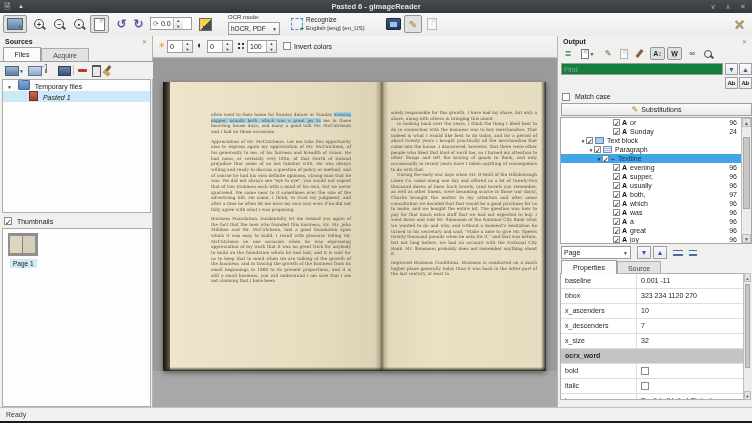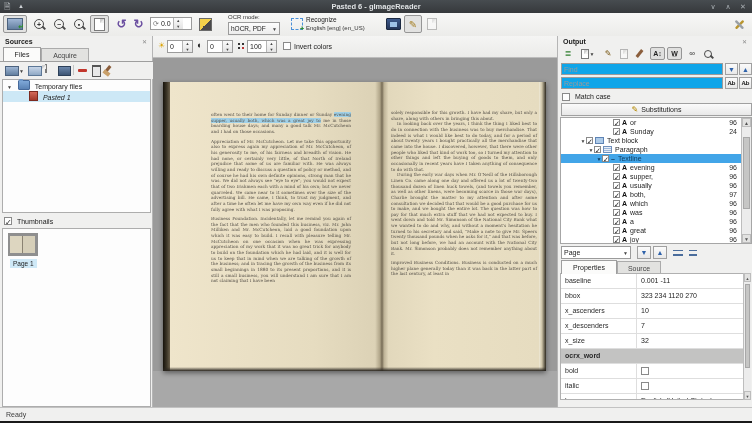--- a/index.html
+++ b/index.html
@@ -36,21 +36,21 @@
   .combo .arrow{margin-left:auto;font-size:5px;color:#444;padding-left:3px;}
   
   .cb{width:8px;height:8px;background:#fff;border:1px solid #8a8a8a;box-sizing:border-box;
       display:inline-block;position:relative;}
   .cb.chk::after{content:"✓";position:absolute;left:0px;top:-1.5px;font-size:8px;color:#1a1a1a;}
   .panel-h{font-weight:bold;font-size:7px;color:#222;}
   .closex{color:#8a8a8a;font-size:6px;}
   .tab{height:14px;line-height:14px;text-align:center;font-size:7px;box-sizing:border-box;}
   .tab.on{background:#fbfbfa;border:1px solid #9e9e9e;border-bottom:none;z-index:3;}
   .tab.off{background:#e2e2e0;border:1px solid #ababab;border-bottom:none;color:#444;top:1px;}
-  .inputbox{background:#0ea5e9;border:1px solid #9b9b9b;box-sizing:border-box;font-family:"Liberation Sans",sans-serif;
+  .inputbox{background:#15803d;border:1px solid #9b9b9b;box-sizing:border-box;font-family:"Liberation Sans",sans-serif;
     font-size:7px;padding:0 2px;color:#222;}
   .inputbox::placeholder{color:#9a9a9a;}
   .navbtn{background:linear-gradient(#fbfbfb,#e8e8e8);border:1px solid #a0a0a0;box-sizing:border-box;
     display:flex;align-items:center;justify-content:center;color:#2f62aa;font-size:7px;}
   .listico{width:10px;height:9px;background:
     repeating-linear-gradient(#0000 0 2px,#4a6d9c 2px 3.2px,#0000 3.2px 4.5px);}
   
   .srcpanel{left:0;top:36px;width:153px;height:371px;background:#f0f0ef;border-right:1px solid #b5b5b5;box-sizing:border-box;}
   .whitebox{background:#fdfdfd;border:1px solid #adadad;box-sizing:border-box;}
   .foldico{width:10px;height:8px;background:linear-gradient(#7fa8d8,#5a82b4);border:1px solid #46699a;border-radius:1px;position:relative;}
@@ -301,21 +301,20 @@
       <span class="abs obtn pressed" style="left:109px;width:15px;font-weight:bold;font-size:7px;">W̲</span>
       <span class="abs obtn" style="left:127px;width:14px;font-size:8px;color:#333;">∞</span>
       <span class="abs obtn" style="left:143px;width:14px;">
           <span class="mag" style="width:6px;height:6px;"></span>
         </span>
     </div>
 
     <input class="abs inputbox" style="left: 3px; top: 27px; width: 162px; height: 12px;" placeholder="Find">
     <div class="abs navbtn" style="left:167px;top:27px;width:13px;height:12px;">▼</div>
     <div class="abs navbtn" style="left:181px;top:27px;width:13px;height:12px;">▲</div>
-    <input class="abs inputbox" style="left: 3px; top: 41px; width: 162px; height: 12px;" placeholder="Replace">
     <div class="abs navbtn" style="left:167px;top:41px;width:13px;height:12px;font-size:6px;color:#222;font-weight:bold;">A̶b</div>
     <div class="abs navbtn" style="left:181px;top:41px;width:13px;height:12px;font-size:6px;color:#222;font-weight:bold;">A̶b</div>
 
     <div class="abs" style="left:4px;top:55px;height:11px;line-height:11px;">
       <span class="cb" style="vertical-align:-2px;"></span>
       <span style="margin-left:3px;">Match case</span>
     </div>
 
     <div class="abs navbtn" style="left:3px;top:67px;width:191px;height:13px;color:#222;">
       <span style="color:#b58900;font-size:8px;margin-right:3px;">✎</span>

